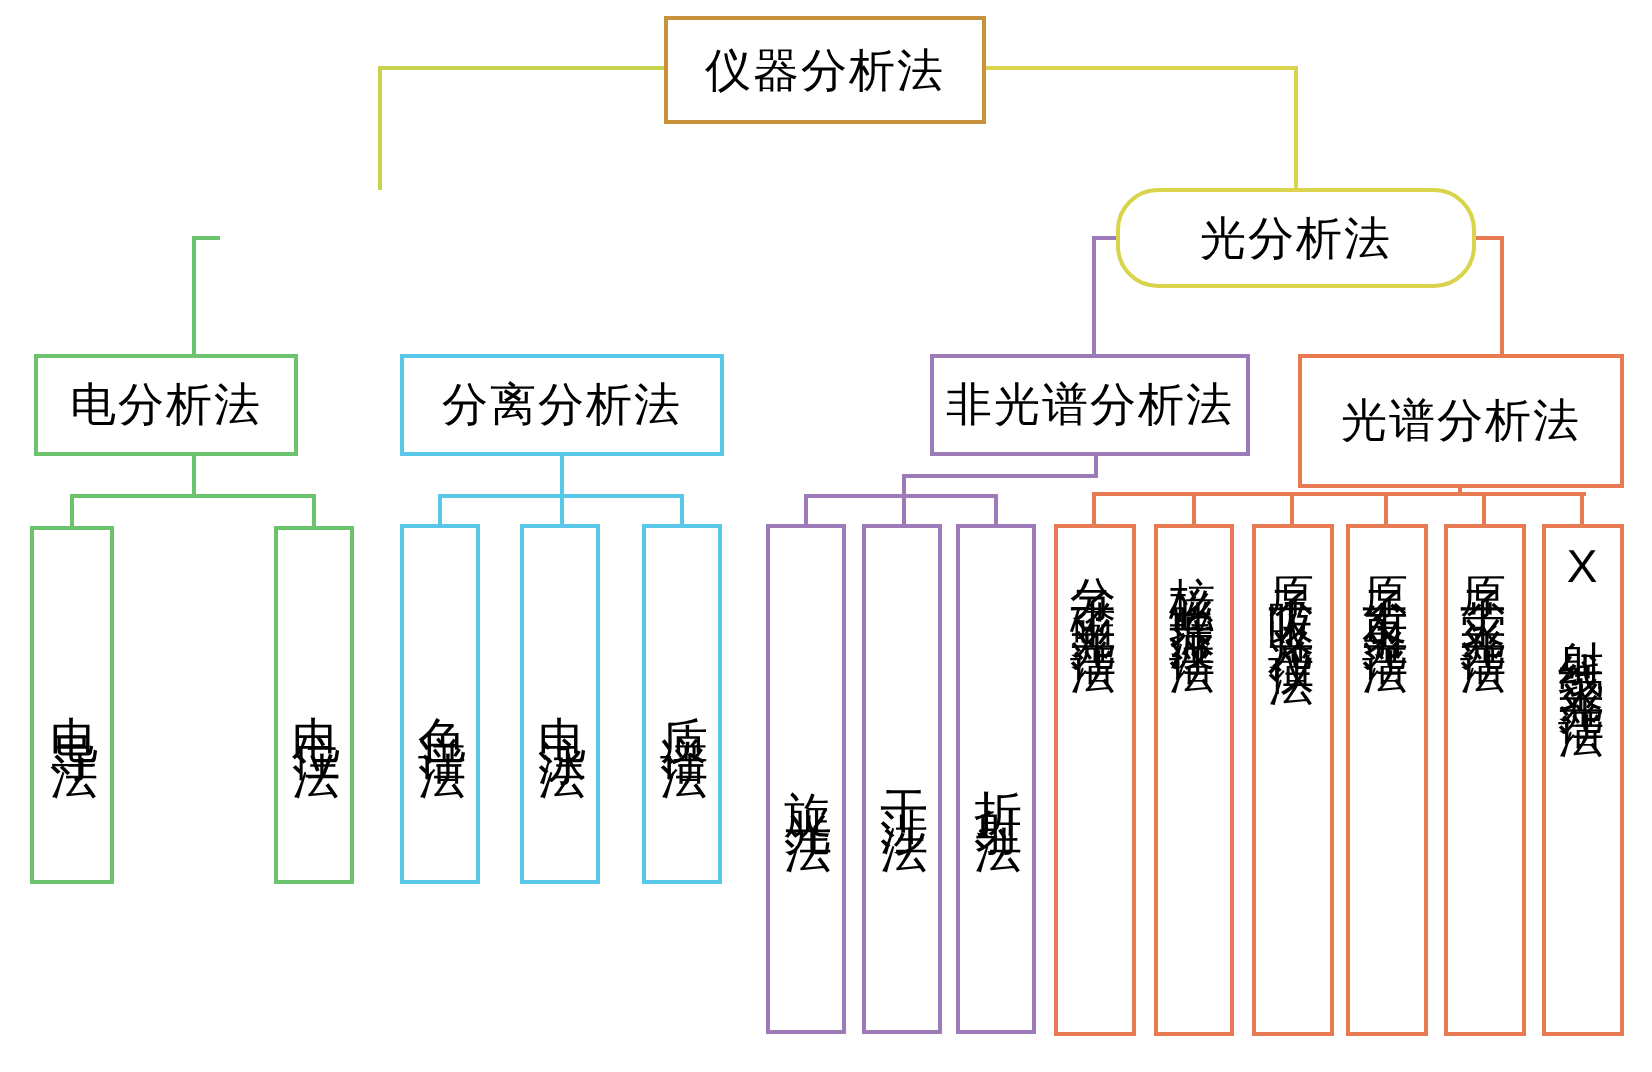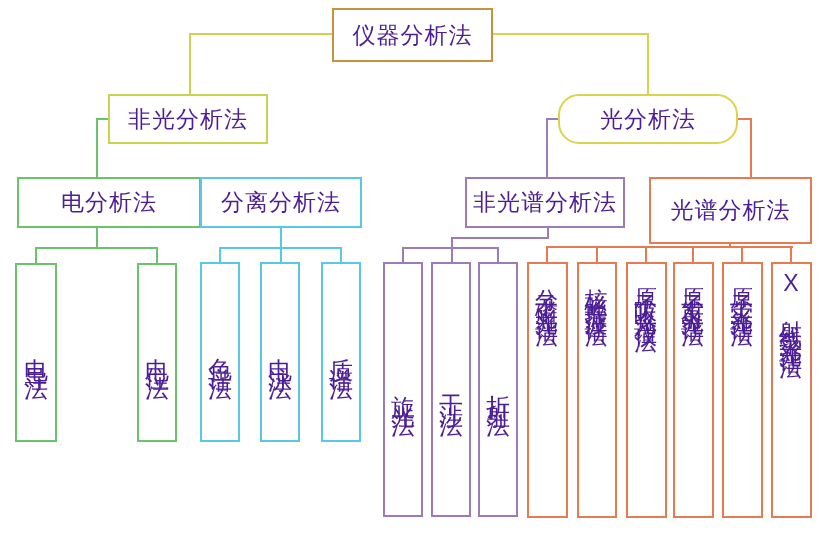--- a/index.html
+++ b/index.html
@@ -1,20 +1,20 @@
 <!DOCTYPE html>
 <html><head>
 <meta charset="utf-8">
 <style>
   html,body { margin:0; padding:0; background:#ffffff; }
   .canvas {
     position:relative; width:826px; height:536px;
     background:#ffffff; overflow:hidden;
     font-family:"Liberation Sans", sans-serif;
-    color:#4c1d95;
+    color:#000000;
   }
   .node {
     position:absolute; box-sizing:border-box;
     border:2px solid #999; background:#ffffff;
     display:flex; align-items:center; justify-content:center;
     font-size:23px; letter-spacing:1px; white-space:nowrap;
   }
   .vnode {
     position:absolute; box-sizing:border-box;
     border:2px solid #999; background:#ffffff;
@@ -65,24 +65,23 @@
   <div class="line" style="left: 546px; top: 246px; width: 247px; height: 2px; background-color: rgb(232, 122, 82);"></div>
   <div class="line" style="left: 546px; top: 246px; width: 2px; height: 17px; background-color: rgb(232, 122, 82);"></div>
   <div class="line" style="left: 596px; top: 246px; width: 2px; height: 17px; background-color: rgb(232, 122, 82);"></div>
   <div class="line" style="left: 645px; top: 246px; width: 2px; height: 17px; background-color: rgb(232, 122, 82);"></div>
   <div class="line" style="left: 692px; top: 246px; width: 2px; height: 17px; background-color: rgb(232, 122, 82);"></div>
   <div class="line" style="left: 741px; top: 246px; width: 2px; height: 17px; background-color: rgb(232, 122, 82);"></div>
   <div class="line" style="left: 790px; top: 246px; width: 2px; height: 17px; background-color: rgb(232, 122, 82);"></div>
 
   <div class="node" style="left: 332px; top: 8px; width: 161px; height: 54px; border-color: rgb(200, 145, 60);">仪器分析法</div>
 
-  <div class="node" style="left: 108px; top: 94px; width: 160px; height: 50px; border-color: rgb(201, 212, 78);">非光分析法</div>
   <div class="node" style="left: 558px; top: 94px; width: 180px; height: 50px; border-color: rgb(217, 212, 75); border-radius: 21px;">光分析法</div>
 
-  <div class="node" style="left: 17px; top: 177px; width: 184px; height: 51px; border-color: rgb(107, 196, 107);">电分析法</div>
+  <div class="node" style="left: 17px; top: 177px; width: 132px; height: 51px; border-color: rgb(107, 196, 107);">电分析法</div>
   <div class="node" style="left: 465px; top: 177px; width: 160px; height: 51px; border-color: rgb(157, 123, 184);">非光谱分析法</div>
   <div class="node" style="left: 200px; top: 177px; width: 162px; height: 51px; border-color: rgb(89, 200, 232);">分离分析法</div>
   <div class="node" style="left: 649px; top: 177px; width: 163px; height: 67px; border-color: rgb(232, 122, 82);">光谱分析法</div>
 
   <div class="vnode" style="left: 15px; top: 263px; width: 42px; height: 179px; border-color: rgb(107, 196, 107);">电导法</div>
   <div class="vnode" style="left: 137px; top: 263px; width: 40px; height: 179px; border-color: rgb(107, 196, 107);">电位法</div>
 
   <div class="vnode" style="left: 200px; top: 262px; width: 40px; height: 180px; border-color: rgb(89, 200, 232);">色谱法</div>
   <div class="vnode" style="left: 260px; top: 262px; width: 40px; height: 180px; border-color: rgb(89, 200, 232);">电泳法</div>
   <div class="vnode" style="left: 321px; top: 262px; width: 40px; height: 180px; border-color: rgb(89, 200, 232);">质谱法</div>

